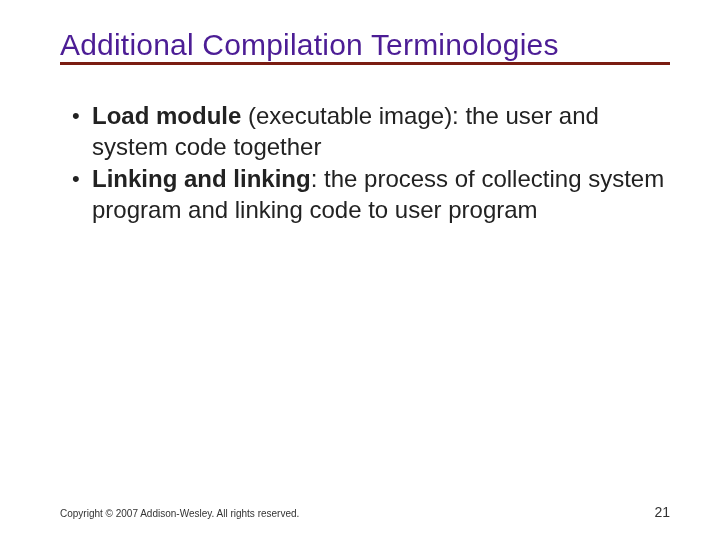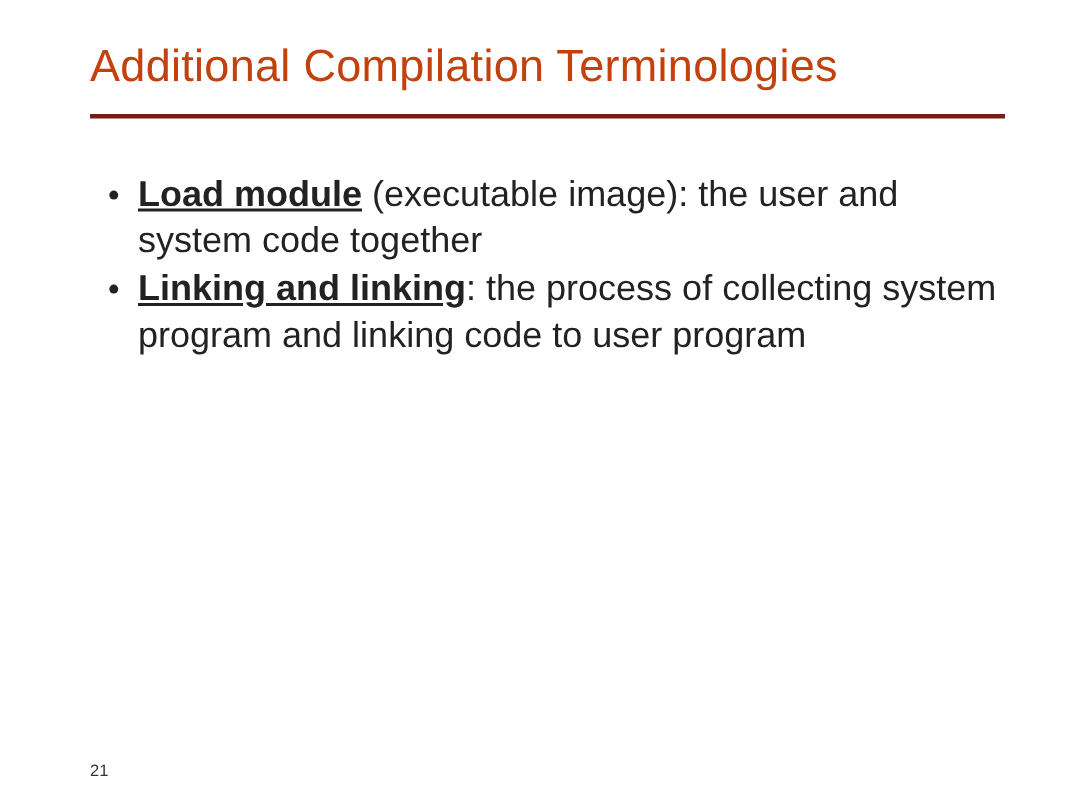--- a/index.html
+++ b/index.html
@@ -11,25 +11,24 @@
     position: relative;
     overflow: hidden;
   }
   .slide {
     width: 100%;
     height: 100%;
     padding: 28px 50px 20px 60px;
     position: relative;
   }
   .title {
-    color: #c2410c;
+    color: #4c1d95;
     font-size: 30px;
     font-weight: 400;
     letter-spacing: 0.2px;
-    margin-bottom: 14px;
   }
   .rule {
     border: none;
     border-top: 3px solid #7a1c12;
     margin: 0 0 36px 0;
     width: 100%;
   }
   .content {
     padding-left: 12px;
   }
@@ -42,34 +41,34 @@
     margin-bottom: 2px;
   }
   .bullet-dot {
     flex: 0 0 auto;
     width: 20px;
     font-size: 22px;
     line-height: 1.35;
     color: #222;
   }
   .bullet-text { flex: 1; }
-  .term { font-weight: 700; text-decoration: underline; }
+  .term { font-weight: 700; }
   .footer {
     position: absolute;
     left: 60px;
     right: 50px;
     bottom: 20px;
     display: flex;
     justify-content: space-between;
     align-items: baseline;
     font-family: Arial, sans-serif;
     font-size: 10px;
     color: #333;
   }
-  .page-num { color: #333; font-size: 11px; }
+  .page-num { color: #333; font-size: 14px; }
 </style>
 </head>
 <body>
 
 <div class="slide">
   <h1 class="title">Additional Compilation Terminologies</h1>
   <hr class="rule">
   <div class="content">
 
     <div class="bullet-item">
@@ -82,15 +81,16 @@
     <div class="bullet-item">
       <div class="bullet-dot">•</div>
       <div class="bullet-text">
         <span class="term">Linking and linking</span><span>: the process of collecting system program and linking code to user program</span>
       </div>
     </div>
 
   </div>
 
   <div class="footer">
+    <span>Copyright © 2007 Addison-Wesley. All rights reserved.</span>
     <span class="page-num">21</span>
   </div>
 </div>
 
 </body></html>

